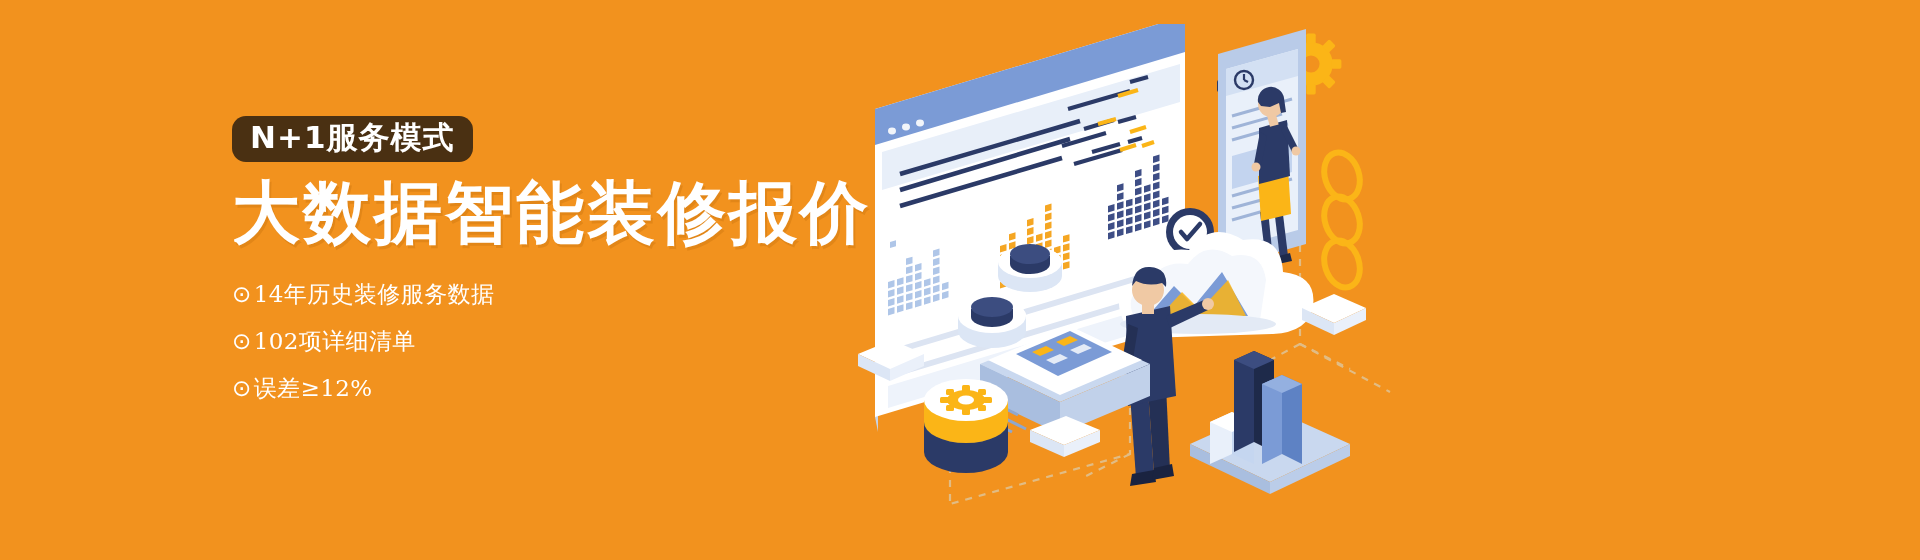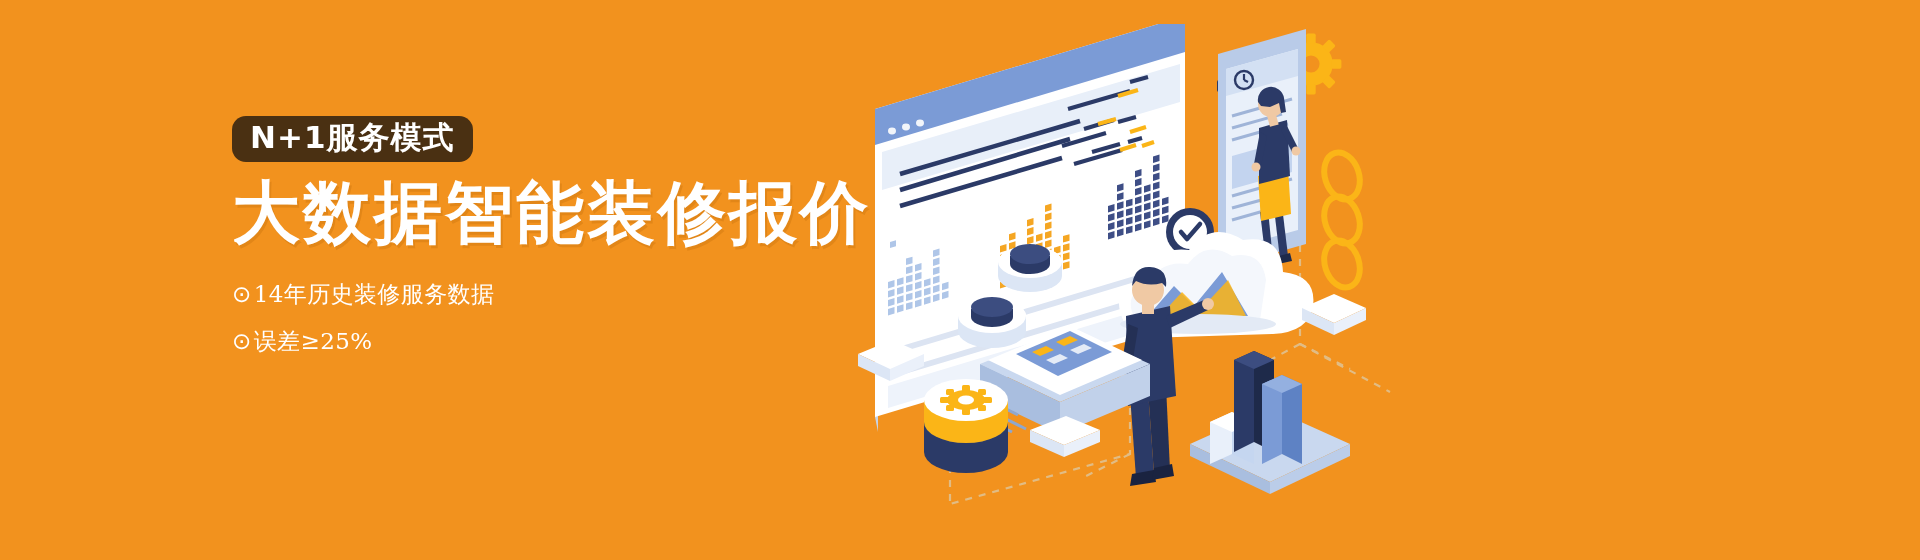--- a/index.html
+++ b/index.html
@@ -79,21 +79,24 @@
 
     <div class="headline">大数据智能装修报价</div>
 
     <div class="bullets">
 
       <div class="bcol left">
         <div class="bullet">
           <span class="dot">⊙</span><span>14年历史装修服务数据</span>
         </div>
         <div class="bullet">
-          <span class="dot">⊙</span><span>误差≥25%</span>
+          <span class="dot">⊙</span><span>102项详细清单</span>
+        </div>
+        <div class="bullet">
+          <span class="dot">⊙</span><span>误差≥12%</span>
         </div>
       </div>
 
 
     </div>
   </div>
 
   <div class="art">
     <svg width="1090" height="560" viewBox="0 0 1090 560" xmlns="http://www.w3.org/2000/svg">
       <defs>

